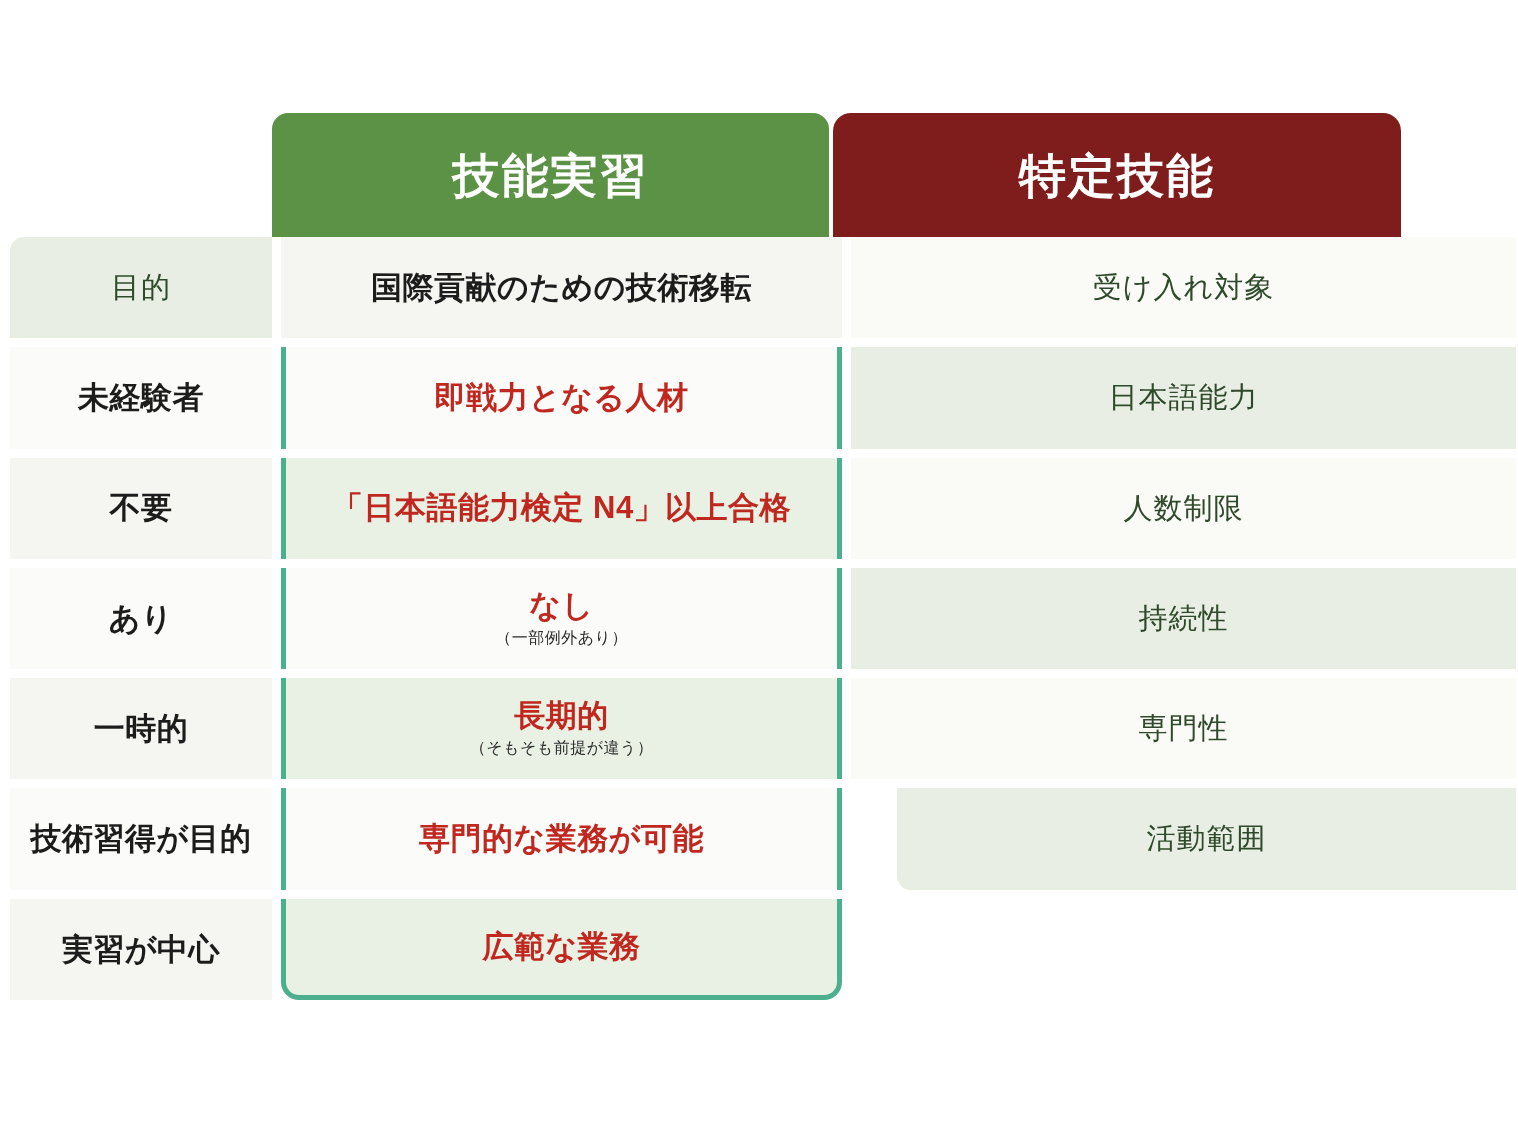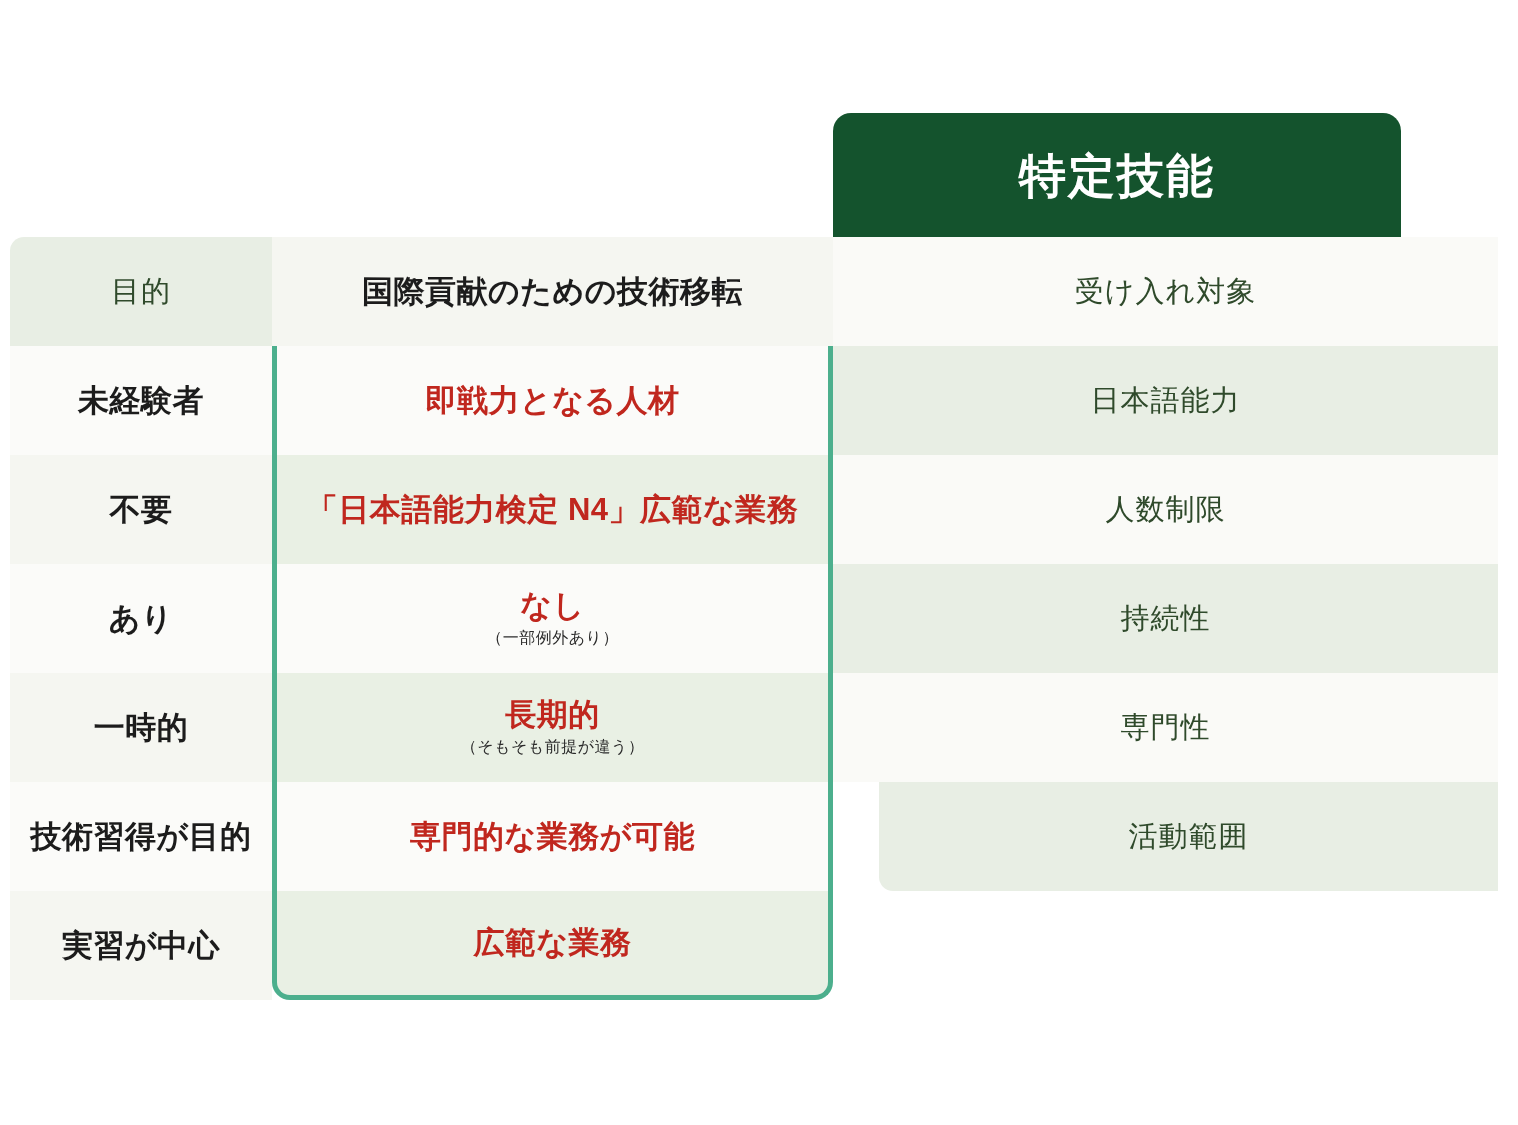--- a/index.html
+++ b/index.html
@@ -46,34 +46,35 @@
   }
 
   .head-left {
     left: 272px;
     width: 557px;
     background: #5c9245;
   }
   .head-right {
     left: 833px;
     width: 568px;
-    background: #14532d;
+    background: #7f1d1d;
     border-radius: 18px 18px 0 0;
   }
 
   
   .grid {
     position: absolute;
     left: 10px;
     top: 237px;
     width: 1488px;
     height: 763px;
     display: grid;
     grid-template-columns: 262px 561px 665px;
     grid-template-rows: repeat(7, 1fr);
+    gap: 9px;
   }
 
   .cell {
     display: flex;
     flex-direction: column;
     align-items: center;
     justify-content: center;
     box-sizing: border-box;
     text-align: center;
     padding: 4px 10px;
@@ -126,20 +127,23 @@
     letter-spacing: 0.5px;
   }
 
   .main-line { display: block; line-height: 1.15; }
 </style>
 </head>
 <body>
 
 <div class="board">
 
+  <div class="head head-left">
+    <span class="head-title">技能実習</span>
+  </div>
 
   <div class="head head-right">
     <span class="head-title">特定技能</span>
   </div>
 
   <div class="grid">
 
     <div class="cell c-label alt">
       <span class="main-line">目的</span>
     </div>
@@ -157,21 +161,21 @@
       <span class="main-line">即戦力となる人材</span>
     </div>
 
     <div class="cell c-label alt">
       <span class="main-line">日本語能力</span>
     </div>
     <div class="cell c-mid alt">
       <span class="main-line">不要</span>
     </div>
     <div class="cell c-right alt">
-      <span class="main-line">「日本語能力検定 N4」広範な業務</span>
+      <span class="main-line">「日本語能力検定 N4」以上合格</span>
     </div>
 
     <div class="cell c-label">
       <span class="main-line">人数制限</span>
     </div>
     <div class="cell c-mid">
       <span class="main-line">あり</span>
     </div>
     <div class="cell c-right">
       <span class="main-line">なし</span>

